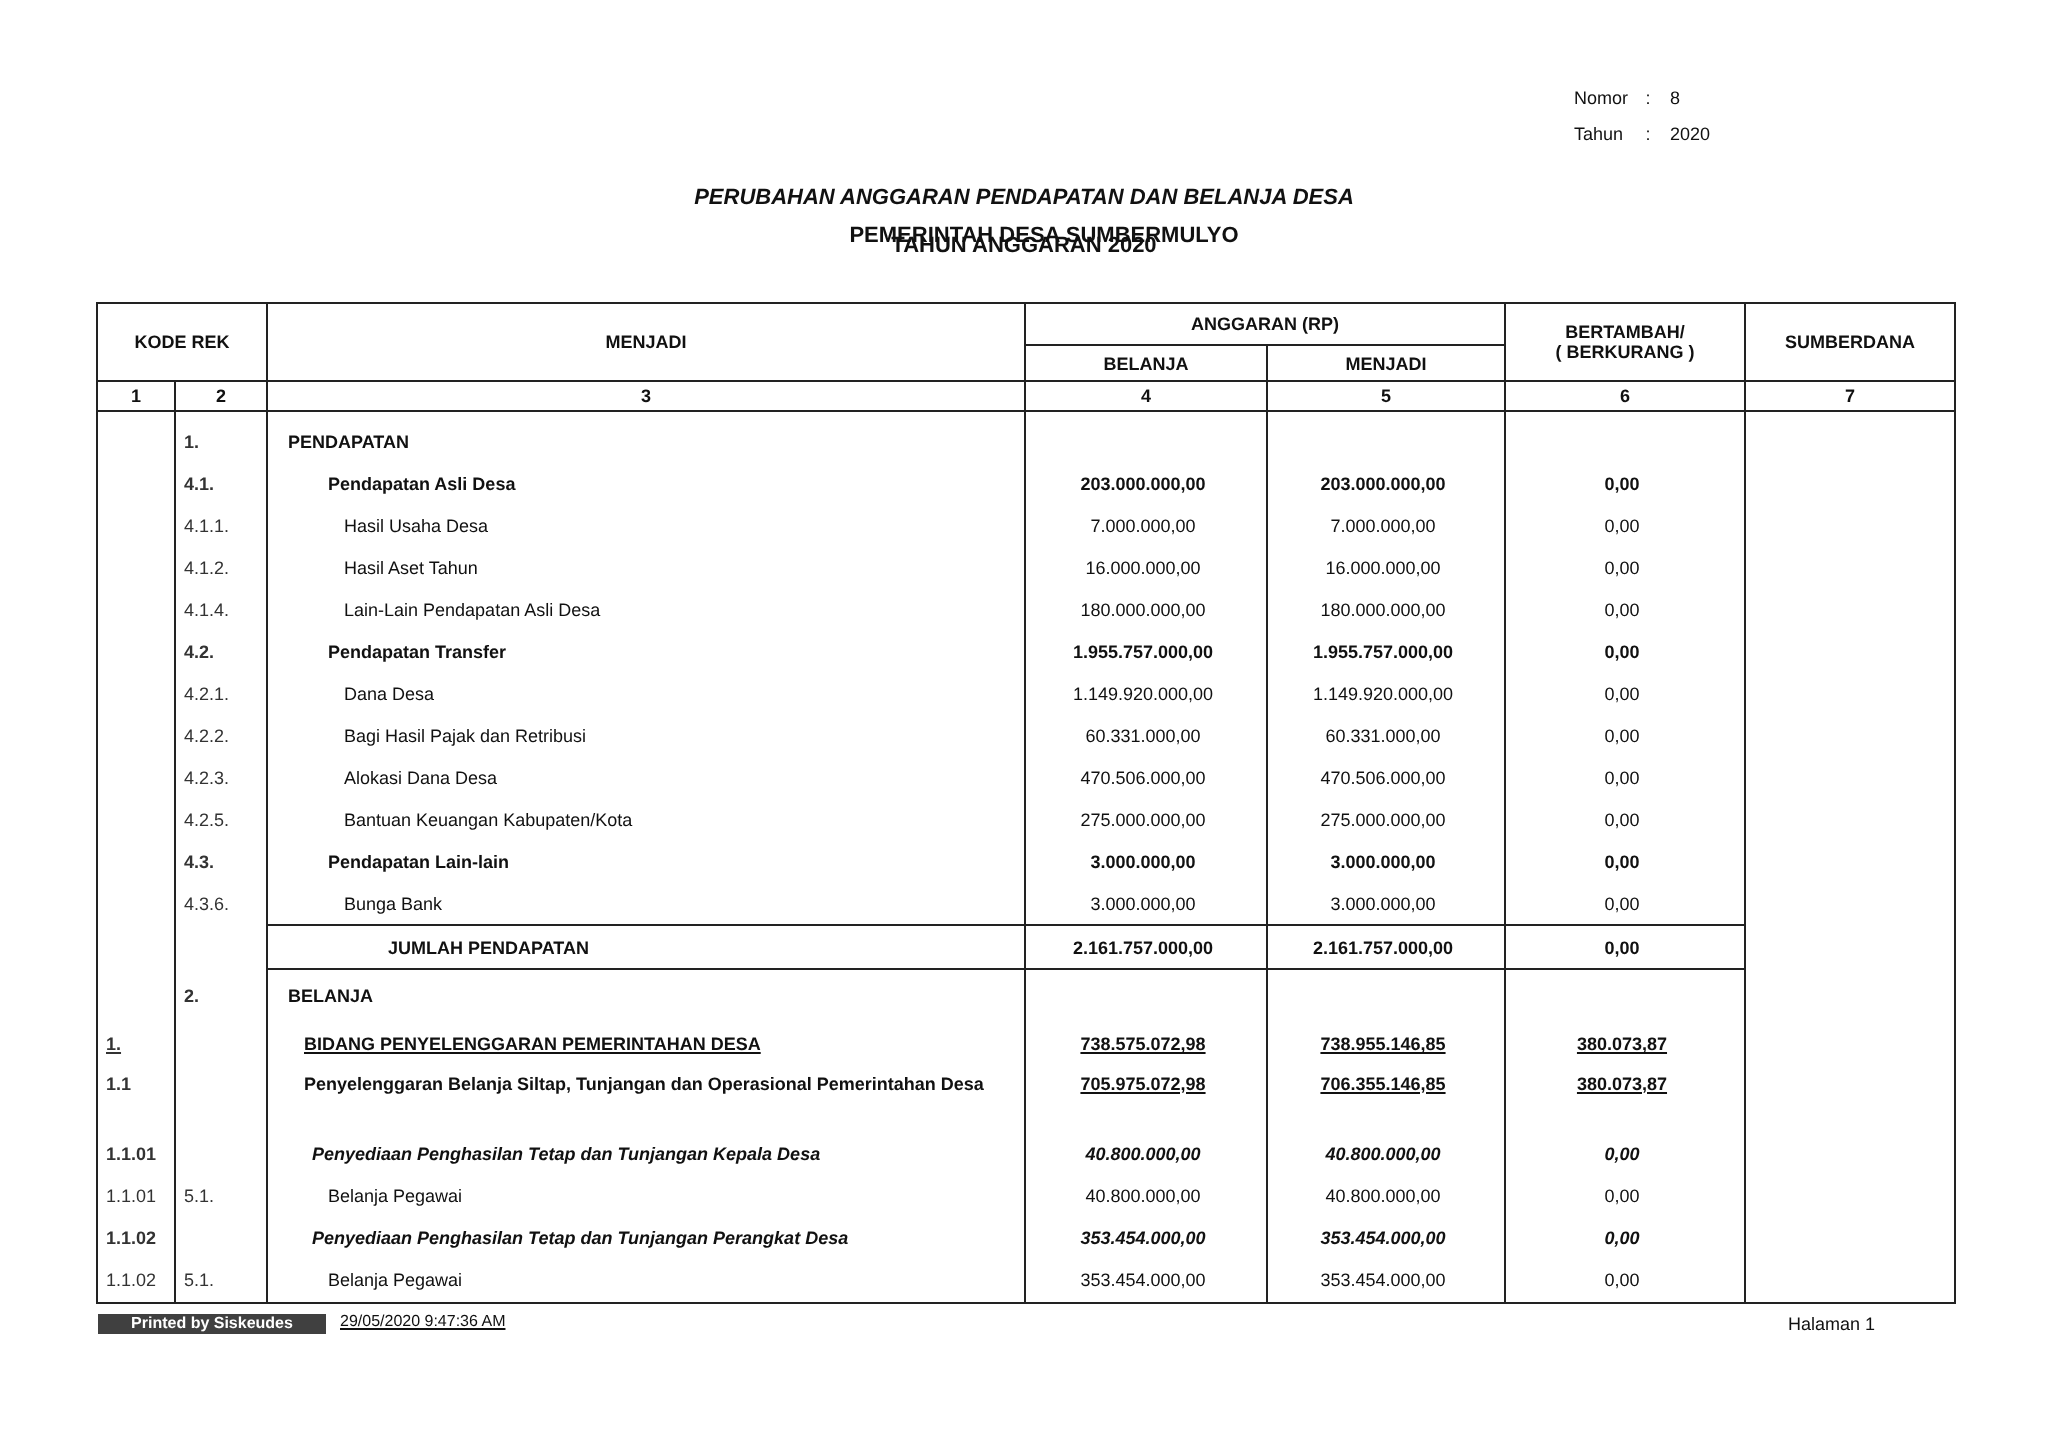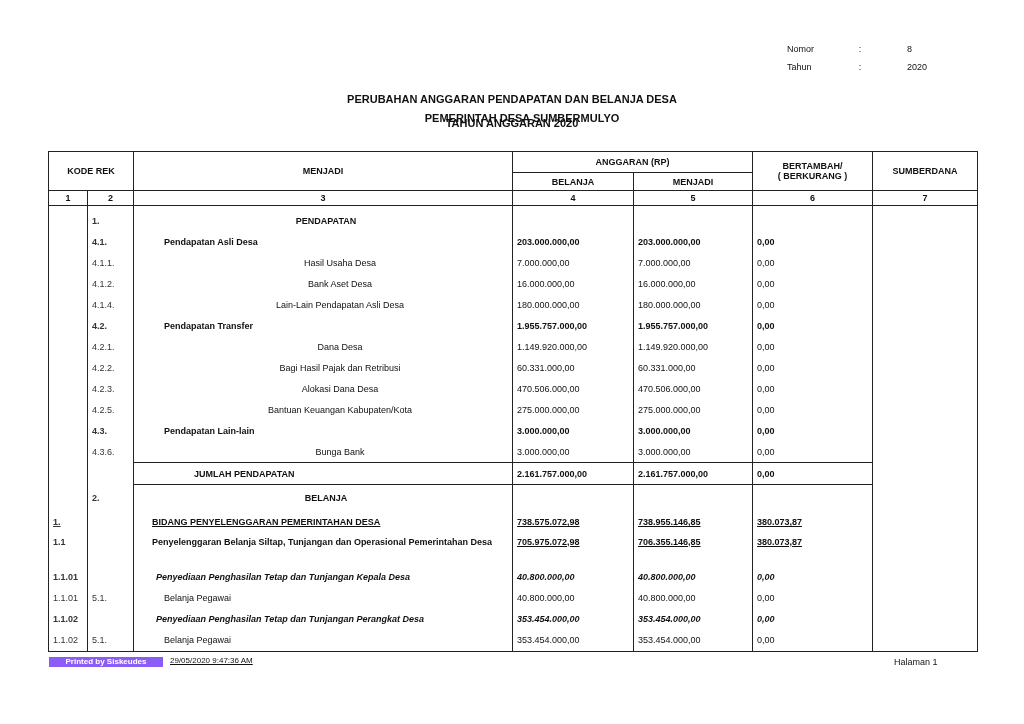--- a/index.html
+++ b/index.html
@@ -1,45 +1,45 @@
 <!DOCTYPE html>
 <html><head>
 <meta charset="utf-8">
 <style>
   html,body{margin:0;padding:0;background:#fff;}
   body{width:1024px;height:724px;position:relative;font-family:"Liberation Sans",sans-serif;color:#111;overflow:hidden;}
   .meta{position:absolute;left:787px;top:40px;font-size:9px;}
-  .meta .row{display:flex;height:18px;align-items:center;gap:36px;}
+  .meta .row{display:flex;height:18px;align-items:center;}
   .meta .k{width:26px;}
   .meta .c{width:22px;text-align:center;}
   .title{position:absolute;left:0;width:1024px;text-align:center;font-weight:bold;font-size:11px;}
-  .t1{top:93px;} .t2{top:112px;margin-left:10px;} .t3{top:117px;}
+  .t1{top:93px;font-style:italic;} .t2{top:112px;margin-left:10px;} .t3{top:117px;}
   table{position:absolute;left:48px;top:151px;border-collapse:collapse;table-layout:fixed;font-size:9px;}
   col.c1{width:39px;} col.c2{width:46px;} col.c3{width:379px;} col.c4{width:121px;} col.c5{width:119px;} col.c6{width:120px;} col.c7{width:105px;}
   th{font-weight:bold;font-size:9px;border:1.2px solid #222;text-align:center;padding:0;}
   thead tr.h1 th{height:20px;margin-left:48px;}
   thead tr.h2 th{height:17px;}
   thead tr.h3 th{height:14px;}
   tbody td{border-left:1.2px solid #222;border-right:1.2px solid #222;padding:0 4px;height:21px;vertical-align:middle;}
   tbody tr.first td{padding-top:4px;}
-  td.num{text-align:left;padding-right:7px;}
+  td.num{text-align:center;padding-right:7px;}
   td.kode{padding-left:4px;color:#333;}
   .b{font-weight:bold;color:#111;}
   .i{font-style:italic;margin-top:12px;}
   .u{text-decoration:underline;}
   .ind1{padding-left:30px !important;}
-  .ind2{padding-left:38px !important;text-align:center;}
-  .ind0{padding-left:10px !important;text-align:center;}
+  .ind2{padding-left:38px !important;}
+  .ind0{padding-left:10px !important;}
   .ind15{padding-left:18px !important;}
   .ind20{padding-left:22px !important;}
   tr.total td.tb{border-top:1.2px solid #222;border-bottom:1.2px solid #222;}
   tr.total td.c7{border-top:none;}
   tr.last td{border-bottom:1.5px solid #222;}
   tr.tall td{height:30px;vertical-align:top;padding-top:4px;}
-  .footer-badge{position:absolute;left:49px;top:657px;width:114px;height:10px;background:#8b5cf6;color:#fff;font-weight:bold;font-size:8px;text-align:center;line-height:10px;}
+  .footer-badge{position:absolute;left:49px;top:657px;width:114px;height:10px;background:#404040;color:#fff;font-weight:bold;font-size:8px;text-align:center;line-height:10px;}
   .footer-date{position:absolute;left:170px;top:656px;font-size:8px;text-decoration:underline;}
   .footer-page{position:absolute;left:894px;top:657px;font-size:9px;}
 </style>
 </head>
 <body>
 
 <div class="meta">
   <div class="row">
     <span class="k">Nomor</span>
     <span class="c">:</span>
@@ -116,21 +116,21 @@
       <td class="kode">4.1.1.</td>
       <td class="ind2">Hasil Usaha Desa</td>
       <td class="num">7.000.000,00</td>
       <td class="num">7.000.000,00</td>
       <td class="num">0,00</td>
       <td></td>
     </tr>
     <tr>
       <td class="kode"></td>
       <td class="kode">4.1.2.</td>
-      <td class="ind2">Bank Aset Desa</td>
+      <td class="ind2">Hasil Aset Tahun</td>
       <td class="num">16.000.000,00</td>
       <td class="num">16.000.000,00</td>
       <td class="num">0,00</td>
       <td></td>
     </tr>
     <tr>
       <td class="kode"></td>
       <td class="kode">4.1.4.</td>
       <td class="ind2">Lain-Lain Pendapatan Asli Desa</td>
       <td class="num">180.000.000,00</td>

